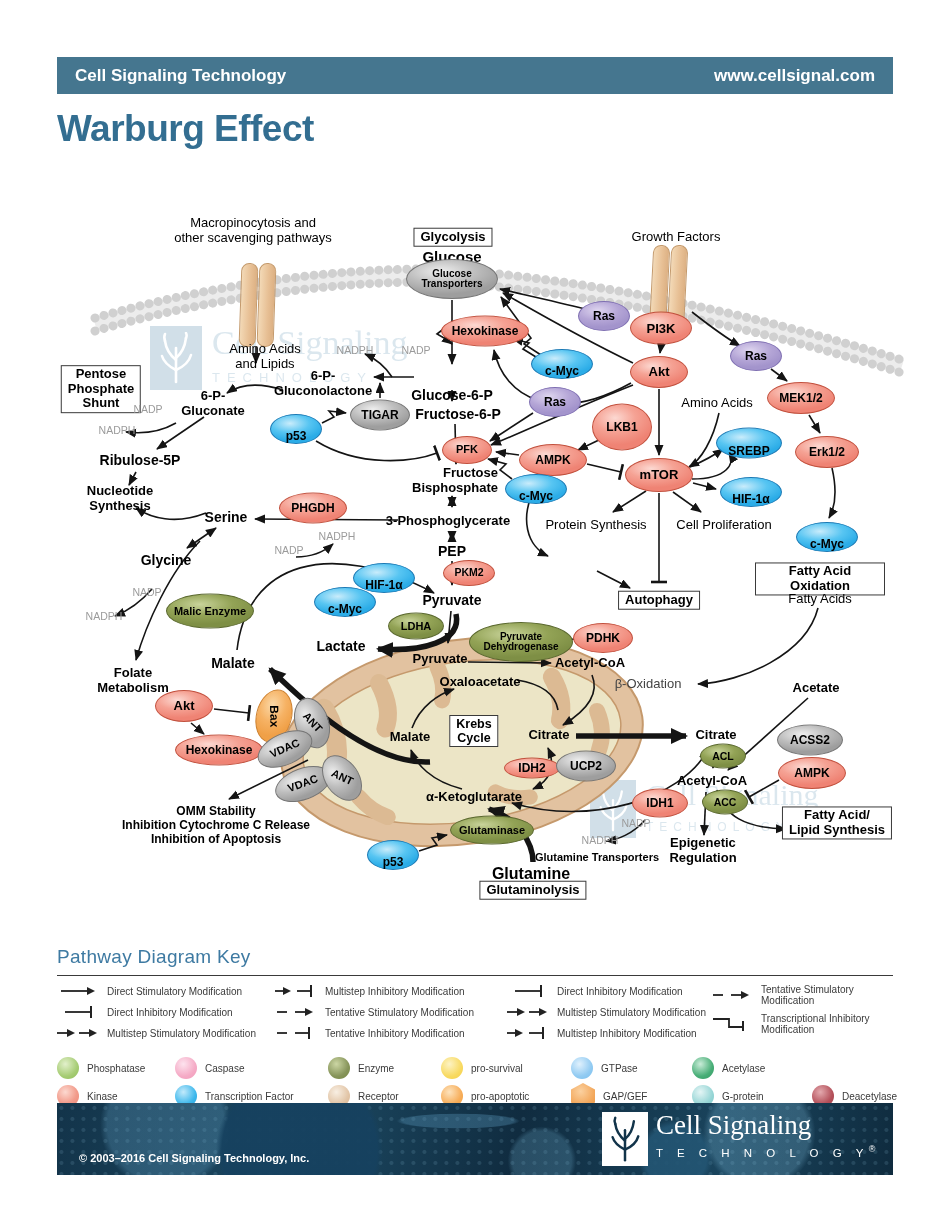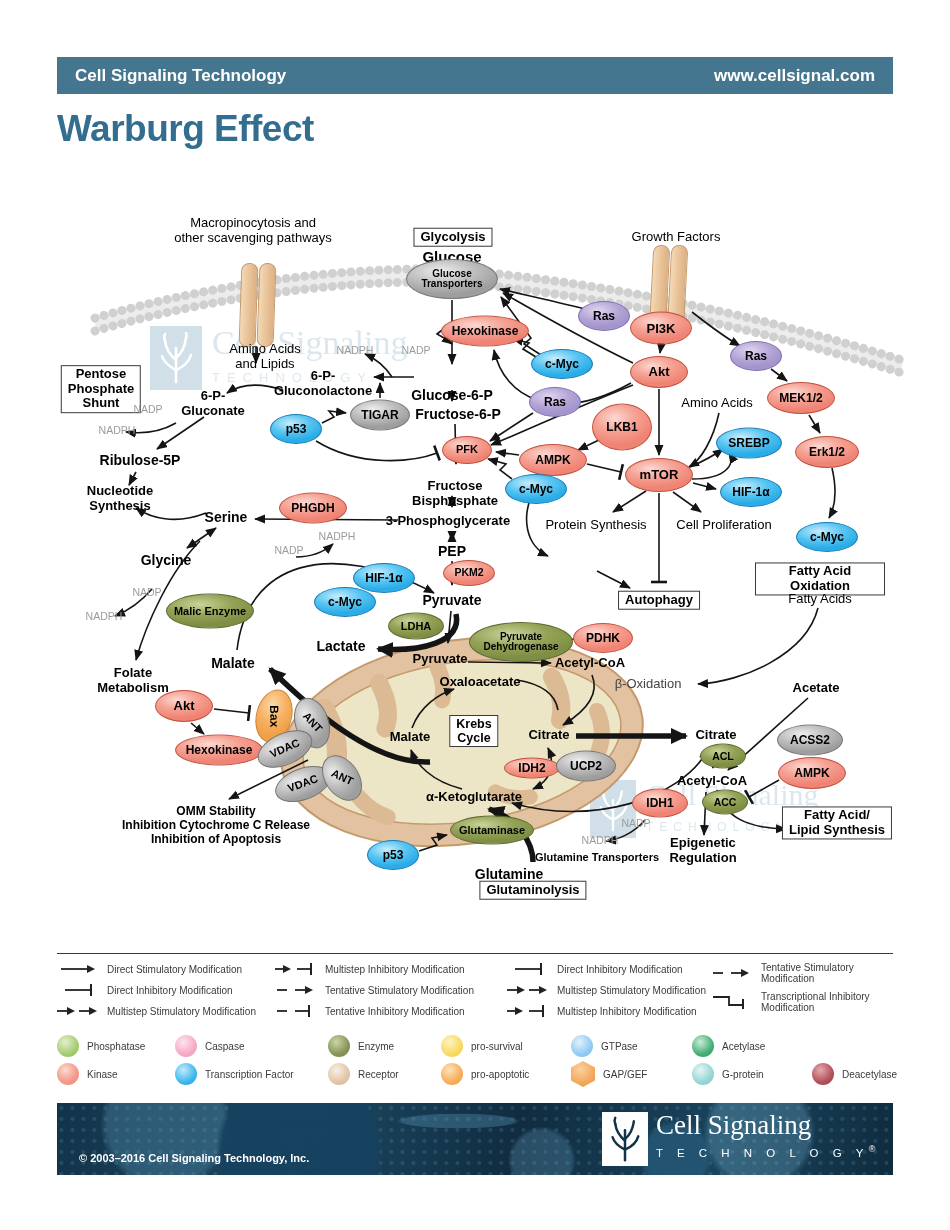--- a/index.html
+++ b/index.html
@@ -25,21 +25,21 @@
     font-weight:normal;z-index:4;}
   .bx{position:absolute;transform:translate(-50%,-50%);background:#fff;border:1.5px solid #3a3a3a;
     padding:1px 6px;font-weight:bold;font-size:13px;white-space:pre-line;text-align:center;
     line-height:1.12;z-index:4;}
   
   .node{position:absolute;transform:translate(-50%,-50%);display:flex;align-items:center;
     justify-content:center;border-radius:50%;font-weight:bold;color:#000;text-align:center;
     box-sizing:border-box;z-index:4;font-size:12px;}
   .node span{white-space:pre-line;line-height:1.05;}
   .n-red{background:radial-gradient(ellipse 70% 60% at 38% 30%,#fcd9d2,#f5a294 50%,#ef8374);border:1.6px solid #c2513e;}
-  .n-blue{background:radial-gradient(ellipse 70% 60% at 38% 30%,#c9ecfb,#57c5f2 55%,#2bace7);border:1.6px solid #1b7ab5;}
+  .n-blue{background:radial-gradient(ellipse 70% 60% at 38% 30%,#c9ecfb,#57c5f2 55%,#2bace7);border:1.6px solid #1b7ab5;align-items:flex-end;}
   .n-purple{background:radial-gradient(ellipse 70% 60% at 38% 30%,#ded5ef,#b4a5d6 60%,#a394cc);border:1.6px solid #7f6fb2;}
   .n-gray{background:radial-gradient(ellipse 70% 60% at 38% 30%,#eeeeee,#bdbdbd 55%,#9e9e9e);border:1.6px solid #757575;}
   .n-olive{background:radial-gradient(ellipse 70% 60% at 38% 30%,#c9d49b,#93a356 55%,#7e8f45);border:1.6px solid #5b692f;}
   .n-orange{background:radial-gradient(ellipse 70% 60% at 38% 30%,#fbd9a8,#f6b264 55%,#f0a047);border:1.6px solid #cd8130;}
   .fs10{font-size:10px;}.fs105{font-size:10.5px;}.fs11{font-size:11px;}.fs13{font-size:13px;}
   .tube{position:absolute;width:15px;height:82px;border-radius:8px;border:1.5px solid #c49a6c;
     background:linear-gradient(90deg,#f3d9b6,#e7bf94 60%,#dcb083);z-index:4;}
   svg.layer{position:absolute;left:0;top:0;z-index:3;pointer-events:none;}
   svg#mito-layer,svg#mem-layer{z-index:2;}
   
@@ -289,21 +289,21 @@
 <div class="nad" style="left:600px;top:840px;">NADPH</div>
 <div class="lbl" style="left:452px;top:395px;font-size:14px;">Glucose-6-P</div>
 <div class="lbl" style="left:323px;top:384px;">6-P-
 Gluconolactone</div>
 <div class="lbl" style="left:213px;top:404px;">6-P-
 Gluconate</div>
 <div class="lbl" style="left:140px;top:460px;font-size:14px;">Ribulose-5P</div>
 <div class="lbl" style="left:120px;top:499px;">Nucleotide
 Synthesis</div>
 <div class="lbl" style="left:458px;top:414px;font-size:14px;">Fructose-6-P</div>
-<div class="lbl" style="left:455px;top:494px;">Fructose
+<div class="lbl" style="left:455px;top:481px;text-align:right;">Fructose
 Bisphosphate</div>
 <div class="lbl" style="left:448px;top:521px;">3-Phosphoglycerate</div>
 <div class="lbl" style="left:452px;top:551px;font-size:14px;">PEP</div>
 <div class="lbl" style="left:226px;top:517px;font-size:14px;">Serine</div>
 <div class="lbl" style="left:166px;top:560px;font-size:14px;">Glycine</div>
 <div class="lbl" style="left:133px;top:681px;">Folate
 Metabolism</div>
 <div class="lbl" style="left:452px;top:600px;font-size:14px;">Pyruvate</div>
 <div class="lbl" style="left:341px;top:646px;font-size:14px;">Lactate</div>
 <div class="lbl" style="left:233px;top:663px;font-size:14px;">Malate</div>
@@ -316,21 +316,21 @@
 <div class="lbl" style="left:716px;top:735px;">Citrate</div>
 <div class="lbl" style="left:474px;top:797px;">α-Ketoglutarate</div>
 <div class="lbl" style="left:712px;top:781px;">Acetyl-CoA</div>
 <div class="lbl" style="left:816px;top:688px;">Acetate</div>
 <div class="lbl plain" style="left:820px;top:599px;">Fatty Acids</div>
 <div class="lbl plain" style="left:596px;top:525px;">Protein Synthesis</div>
 <div class="lbl plain" style="left:724px;top:525px;">Cell Proliferation</div>
 <div class="lbl plain" style="left:717px;top:403px;">Amino Acids</div>
 <div class="lbl" style="left:703px;top:851px;">Epigenetic
 Regulation</div>
-<div class="lbl" style="left:509px;top:874px;font-size:14px;">Glutamine</div>
+<div class="lbl" style="left:531px;top:874px;font-size:16px;">Glutamine</div>
 <div class="lbl" style="left:597px;top:857px;font-size:11px;">Glutamine Transporters</div>
 <div class="lbl" style="left:216px;top:826px;font-size:12px;">OMM Stability
 Inhibition Cytochrome C Release
 Inhibition of Apoptosis</div>
 
 <div class="node n-gray fs10" style="left:452px;top:279px;width:92px;height:40px;">
     <span>Glucose
 Transporters</span>
   </div>
 <div class="node n-red" style="left:485px;top:331px;width:88px;height:31px;">
@@ -458,20 +458,21 @@
     <span>VDAC</span>
   </div>
 <div class="node n-gray fs11" style="left:303px;top:784px;width:58px;height:32px;transform:translate(-50%,-50%) rotate(-20deg);">
     <span>VDAC</span>
   </div>
 <div class="node n-gray fs11" style="left:342px;top:778px;width:34px;height:50px;transform:translate(-50%,-50%) rotate(-35deg);">
     <span style="transform:rotate(60deg);">ANT</span>
   </div>
 
 <div id="key" class="abs">
+  <h2>Pathway Diagram Key</h2>
   <div class="rule"></div>
   <div id="modrow">
     <div class="modcol c1">
       <div class="mod">
         <svg class="sym" viewBox="0 0 44 14">
             <line x1="4" y1="7" x2="30" y2="7" stroke="#222" stroke-width="1.8"></line>
             <path d="M30,3 L38,7 L30,11 z" fill="#222"></path>
           </svg>
         <span class="mlabel">Direct Stimulatory Modification</span>
         </div>

